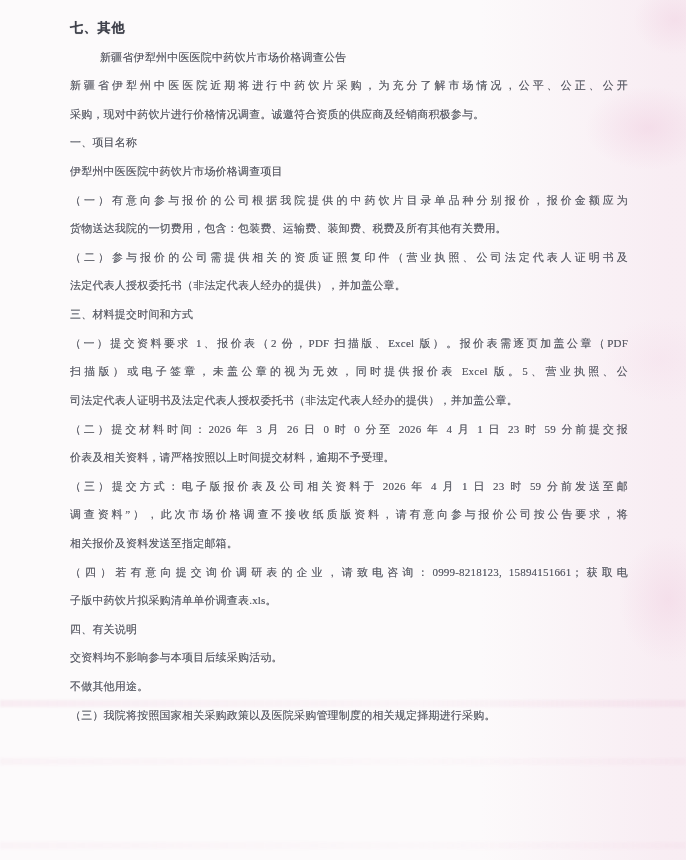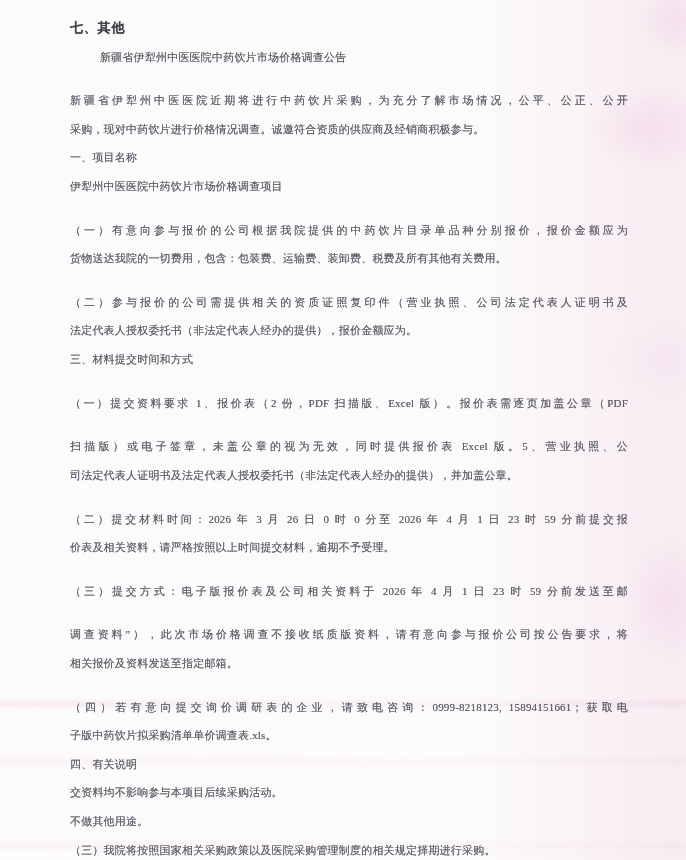--- a/index.html
+++ b/index.html
@@ -44,21 +44,20 @@
     line-height:28.8px;
     font-size:11px;
     letter-spacing:0.2px;
     white-space:pre-wrap;
     text-shadow:0 0 0.6px rgba(93,95,106,0.75);
   }
   .line.justify{
     text-align:justify;
     text-align-last:justify;
     text-justify:inter-ideograph;
-    margin-top:15px;
   }
   .line.heading{
     font-weight:bold;
     font-size:13px;
     color:var(--heading);
     letter-spacing:0.8px;
     text-shadow:0 0 0.7px rgba(63,65,75,0.8);
   }
   .line.subtitle{
     padding-left:30px;
@@ -74,21 +73,21 @@
   <div class="content">
       <div class="line heading">七、其他</div>
       <div class="line subtitle">新疆省伊犁州中医医院中药饮片市场价格调查公告</div>
       <div class="line justify">新疆省伊犁州中医医院近期将进行中药饮片采购，为充分了解市场情况，公平、公正、公开</div>
       <div class="line ">采购，现对中药饮片进行价格情况调查。诚邀符合资质的供应商及经销商积极参与。</div>
       <div class="line ">一、项目名称</div>
       <div class="line ">伊犁州中医医院中药饮片市场价格调查项目</div>
       <div class="line justify">（一）有意向参与报价的公司根据我院提供的中药饮片目录单品种分别报价，报价金额应为</div>
       <div class="line ">货物送达我院的一切费用，包含：包装费、运输费、装卸费、税费及所有其他有关费用。</div>
       <div class="line justify">（二）参与报价的公司需提供相关的资质证照复印件（营业执照、公司法定代表人证明书及</div>
-      <div class="line ">法定代表人授权委托书（非法定代表人经办的提供），报价金额应为。</div>
+      <div class="line ">法定代表人授权委托书（非法定代表人经办的提供），并加盖公章。</div>
       <div class="line ">三、材料提交时间和方式</div>
       <div class="line justify">（一）提交资料要求 1、报价表（2 份，PDF 扫描版、Excel 版）。报价表需逐页加盖公章（PDF</div>
       <div class="line justify">扫描版）或电子签章，未盖公章的视为无效，同时提供报价表 Excel 版。5、营业执照、公</div>
       <div class="line ">司法定代表人证明书及法定代表人授权委托书（非法定代表人经办的提供），并加盖公章。</div>
       <div class="line justify">（二）提交材料时间：2026 年 3 月 26 日 0 时 0 分至 2026 年 4 月 1 日 23 时 59 分前提交报</div>
       <div class="line ">价表及相关资料，请严格按照以上时间提交材料，逾期不予受理。</div>
       <div class="line justify">（三）提交方式：电子版报价表及公司相关资料于 2026 年 4 月 1 日 23 时 59 分前发送至邮</div>
       <div class="line justify">调查资料”），此次市场价格调查不接收纸质版资料，请有意向参与报价公司按公告要求，将</div>
       <div class="line ">相关报价及资料发送至指定邮箱。</div>
       <div class="line justify">（四）若有意向提交询价调研表的企业，请致电咨询：0999-8218123, 15894151661；获取电</div>

